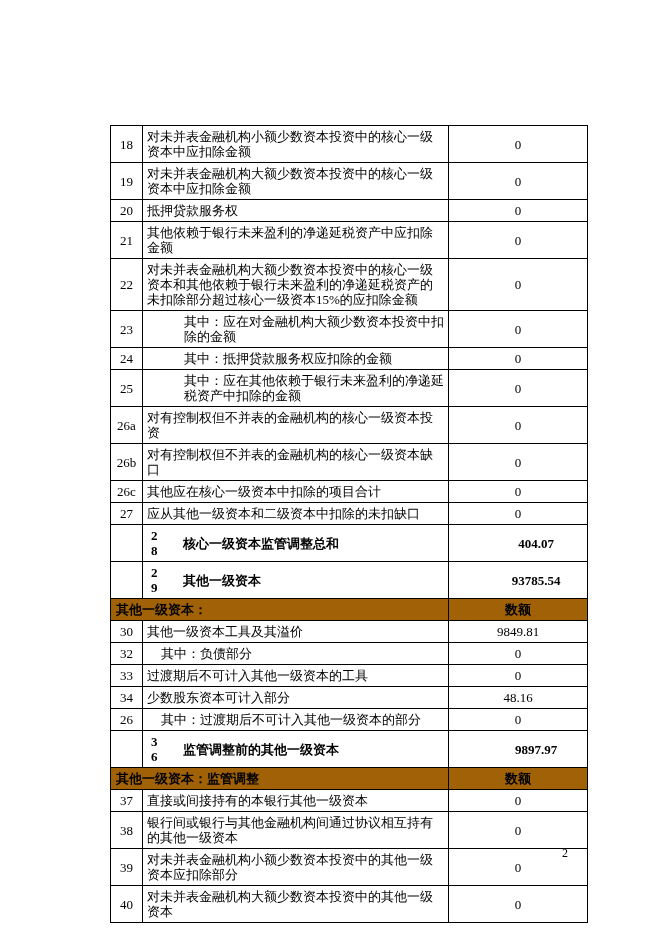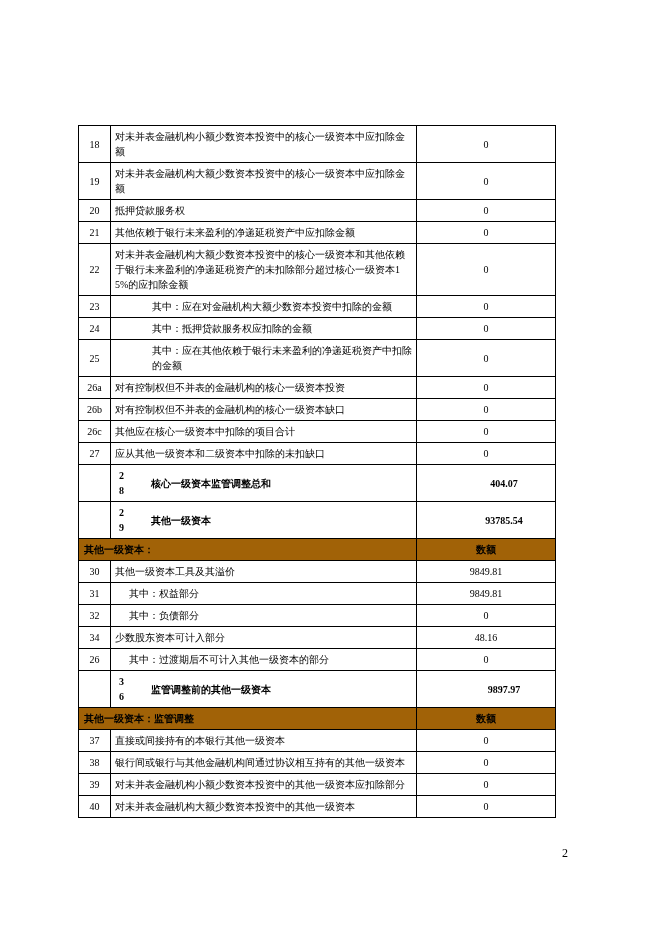--- a/index.html
+++ b/index.html
@@ -7,26 +7,26 @@
   body {
     width: 662px;
     height: 936px;
     position: relative;
     font-family: "Liberation Serif", "DejaVu Serif", serif;
     color: #000000;
     overflow: hidden;
   }
   .doc-table {
     position: absolute;
-    left: 78px;
+    left: 110px;
     top: 125px;
     width: 477px;
     border-collapse: collapse;
     table-layout: fixed;
-    font-size: 10px;
+    font-size: 13px;
   }
   .doc-table td {
     border: 1px solid #000000;
     padding: 3px 4px;
     line-height: 15px;
     vertical-align: middle;
     word-break: break-all;
   }
   td.num   { text-align: center; }
   td.desc  { text-align: left; }
@@ -130,27 +130,27 @@
         <tr class="section">
           <td class="label" colspan="2">其他一级资本：</td>
           <td class="value">数额</td>
         </tr>
         <tr>
           <td class="num">30</td>
           <td class="desc">其他一级资本工具及其溢价</td>
           <td class="value">9849.81</td>
         </tr>
         <tr>
-          <td class="num">31</td>
-          <td class="desc indent-1">其中：权益部分</td>
-          <td class="value">9849.81</td>
+          <td class="num">32</td>
+          <td class="desc indent-1">其中：负债部分</td>
+          <td class="value">0</td>
         </tr>
         <tr>
-          <td class="num">32</td>
-          <td class="desc indent-1">其中：负债部分</td>
+          <td class="num">33</td>
+          <td class="desc">过渡期后不可计入其他一级资本的工具</td>
           <td class="value">0</td>
         </tr>
         <tr>
           <td class="num">34</td>
           <td class="desc">少数股东资本可计入部分</td>
           <td class="value">48.16</td>
         </tr>
         <tr>
           <td class="num">26</td>
           <td class="desc indent-1">其中：过渡期后不可计入其他一级资本的部分</td>

